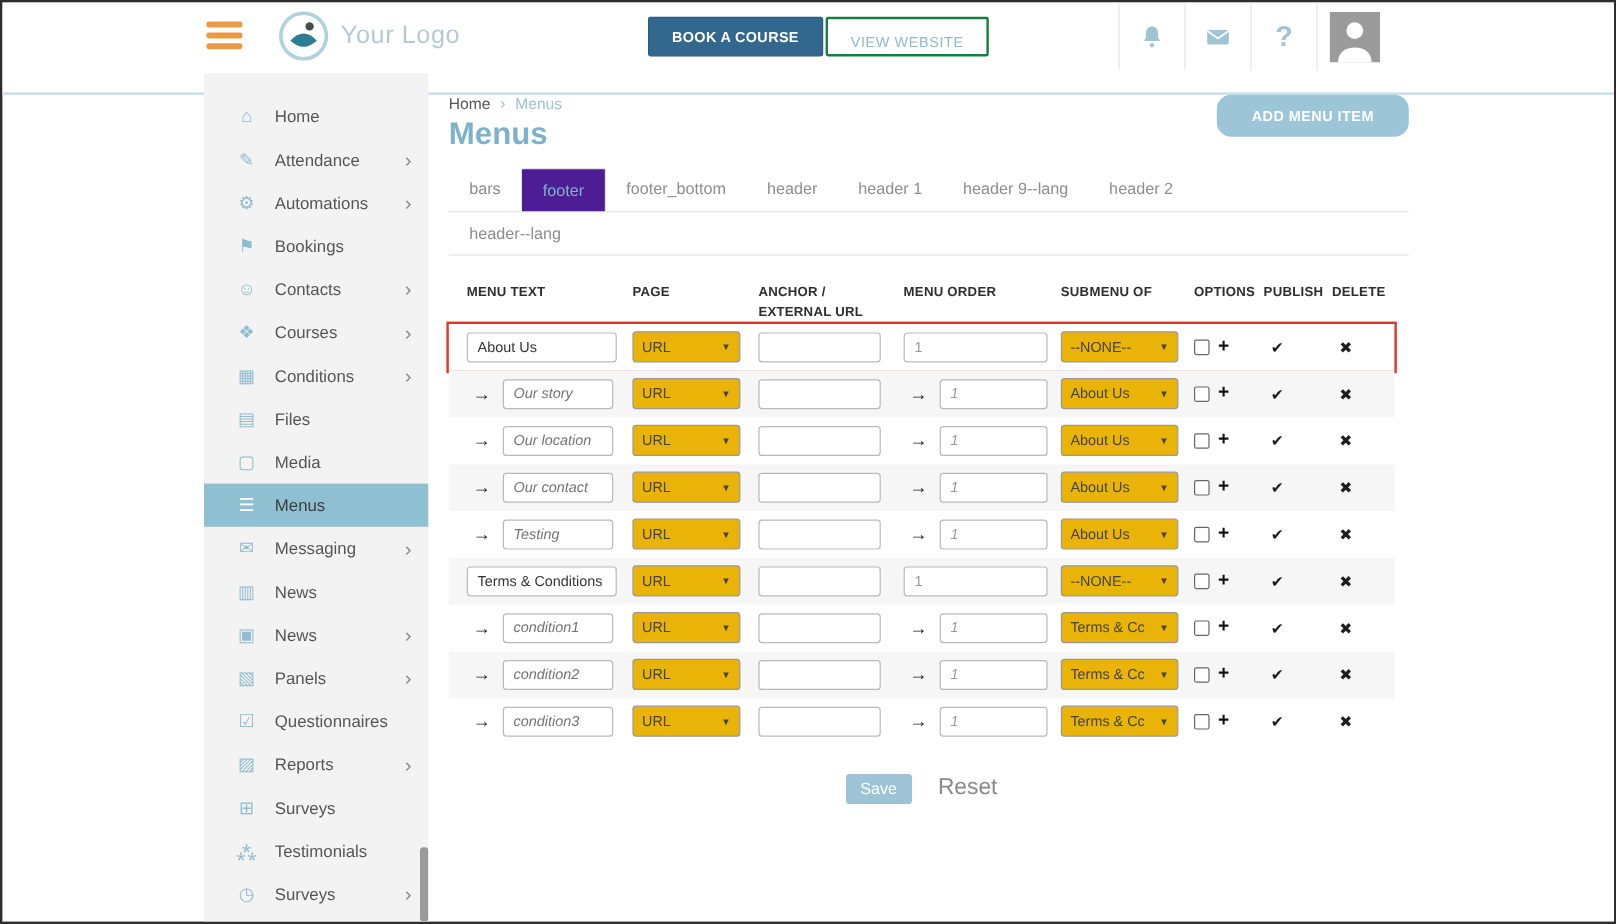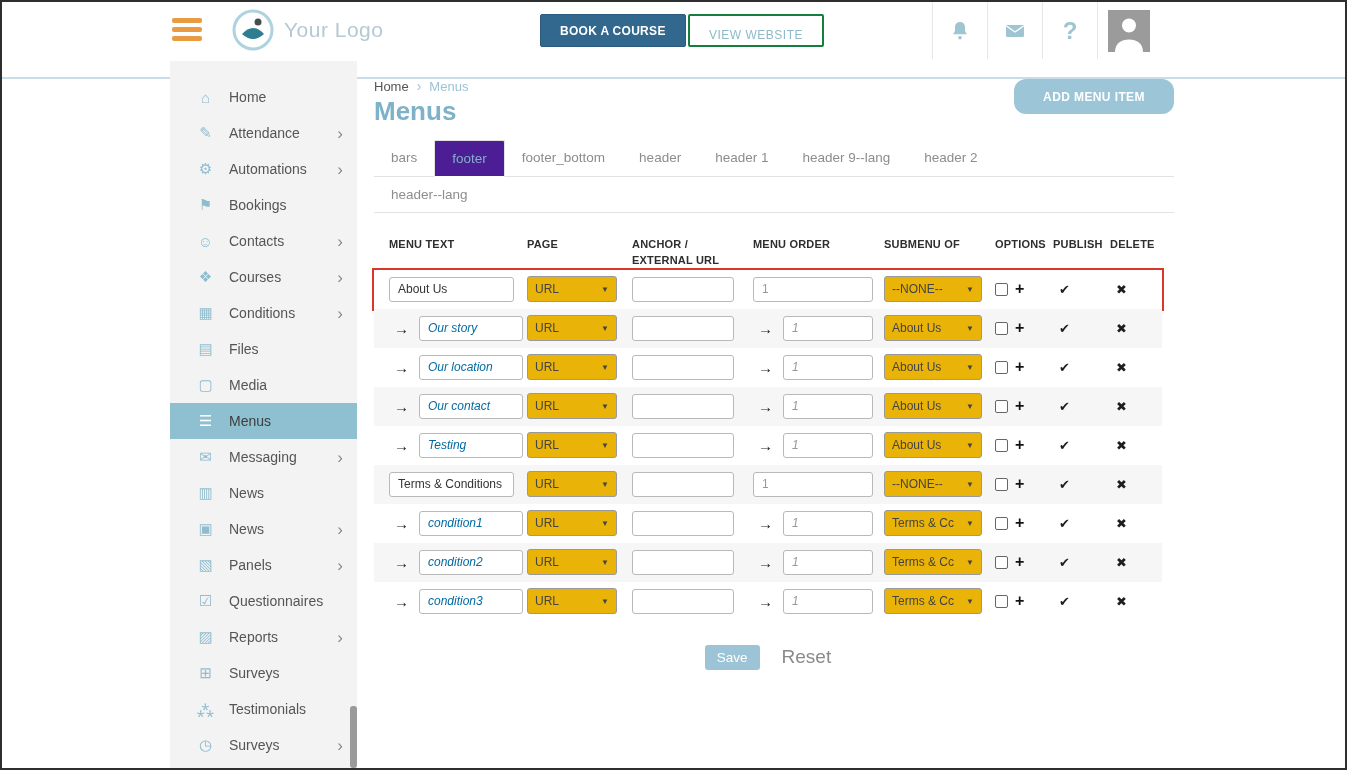--- a/index.html
+++ b/index.html
@@ -56,21 +56,21 @@
     border-bottom:1px solid #ededed; line-height:1.45; align-items:start; }
   .thead > div { padding-right:8px; }
   .trow { height:39px; align-items:center; position:relative; background:#fff; }
   .trow.alt { background:#f6f6f6; }
   .trow.highlight::after { content:''; position:absolute; inset:-2px -2px; border:2px solid #d7382a; pointer-events:none; }
   .cell { display:flex; align-items:center; }
   .arrow { font-weight:bold; font-size:15px; color:#1a1a1a; margin:0 10px 0 5px; }
   .tin { height:25px; border:1px solid #b9b9b9; border-radius:3px; padding:0 8px; font-size:12px; color:#333;
     font-family:inherit; background:#fff; outline:none; }
   .menu-input { width:125px; }
-  .trow.child .menu-input { width:104px; font-style:italic; color:#0369a1; }
+  .trow.child .menu-input { width:92px; font-style:italic; color:#737373; }
   .anchor-input { width:102px; }
   .order-input { width:120px; color:#999; }
   .trow.child .order-input { width:90px; font-style:italic; }
   .sel { height:26px; border:1px solid #999; border-radius:3px; background:#eab308; display:flex; align-items:center;
     justify-content:space-between; padding:0 7px; font-size:12px; color:#444; cursor:pointer; overflow:hidden; }
   .sel-page { width:90px; }
   .sel-sub { width:98px; }
   .sel-label { white-space:nowrap; overflow:hidden; }
   .sel-chev { font-size:8px; color:#444; margin-left:4px; }
   .c-opt { gap:7px; }

